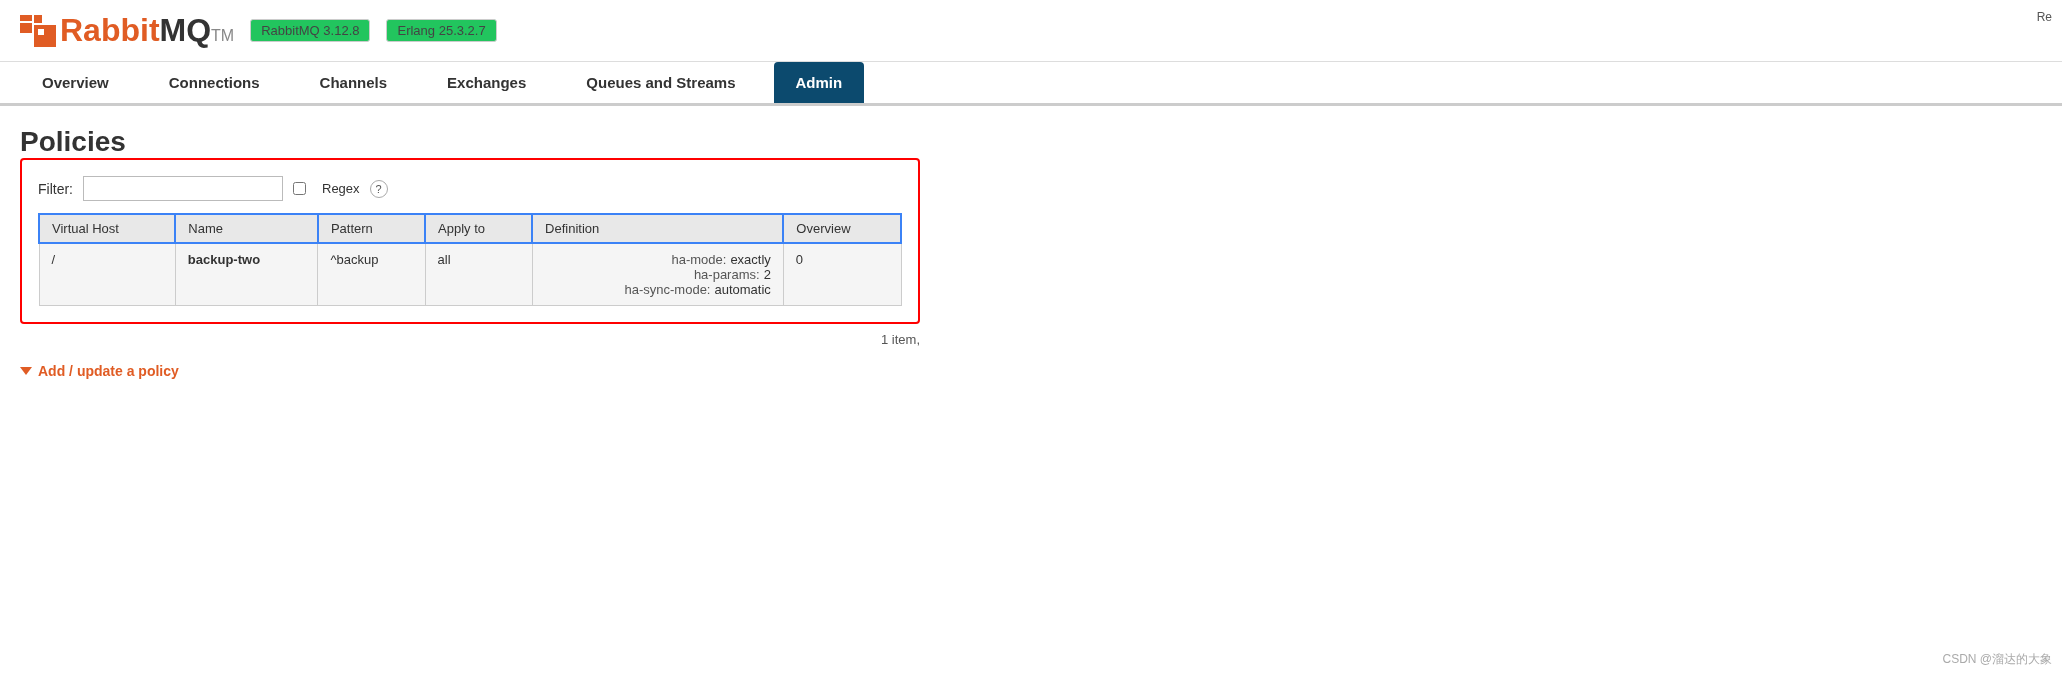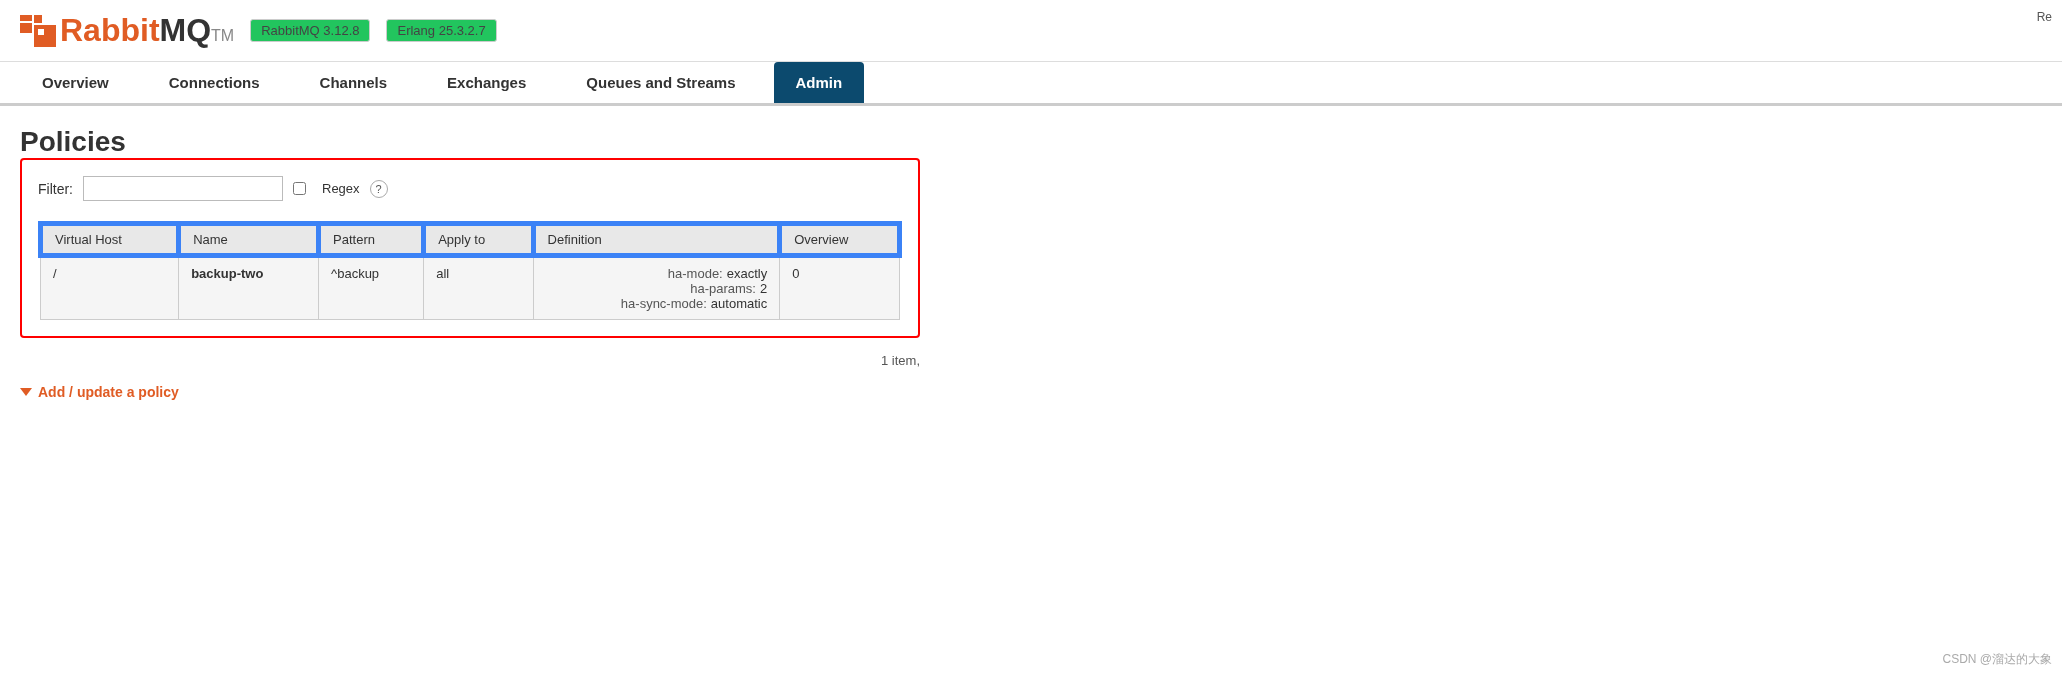--- a/index.html
+++ b/index.html
@@ -102,21 +102,21 @@
       border-left: 6px solid transparent;
       border-right: 6px solid transparent;
       border-top: 8px solid #e05c24;
       display: inline-block;
     }
 
     .filter-row {
       display: flex;
       align-items: center;
       gap: 10px;
-      margin-bottom: 20px;
+      margin-bottom: 12px;
     }
 
     .filter-label {
       font-size: 14px;
       color: #333;
     }
 
     .filter-input {
       border: 1px solid #bbb;
       padding: 4px 6px;
@@ -146,21 +146,21 @@
 
     
     .policies-table {
       border-collapse: collapse;
       width: 100%;
       font-size: 13px;
     }
 
     .policies-table th {
       background: #e8e8e8;
-      border: 5px solid #3b82f6;
+      border: 2px solid #3b82f6;
       padding: 6px 12px;
       text-align: left;
       font-weight: normal;
       color: #333;
     }
 
     .policies-table td {
       border: 1px solid #ccc;
       padding: 8px 12px;
       background: #f5f5f5;
@@ -294,21 +294,21 @@
               <span class="def-key">ha-sync-mode:</span>
               <span class="def-val">automatic</span>
             </div>
           </td>
           <td>0</td>
         </tr>
       </tbody>
     </table>
   </div>
 
-  <div style="text-align:right;margin-top:15px;font-size:13px;color:#555;max-width:900px;">1 item,</div>
+  <div style="text-align:right;margin-top:8px;font-size:13px;color:#555;max-width:900px;">1 item,</div>
 
   <div class="add-policy-header" style="margin-top:16px;">
     <span class="triangle-down"></span>
     <span>Add / update a policy</span>
   </div>
 </div>
 
 <div class="watermark">CSDN @溜达的大象</div>
 
 </body></html>

